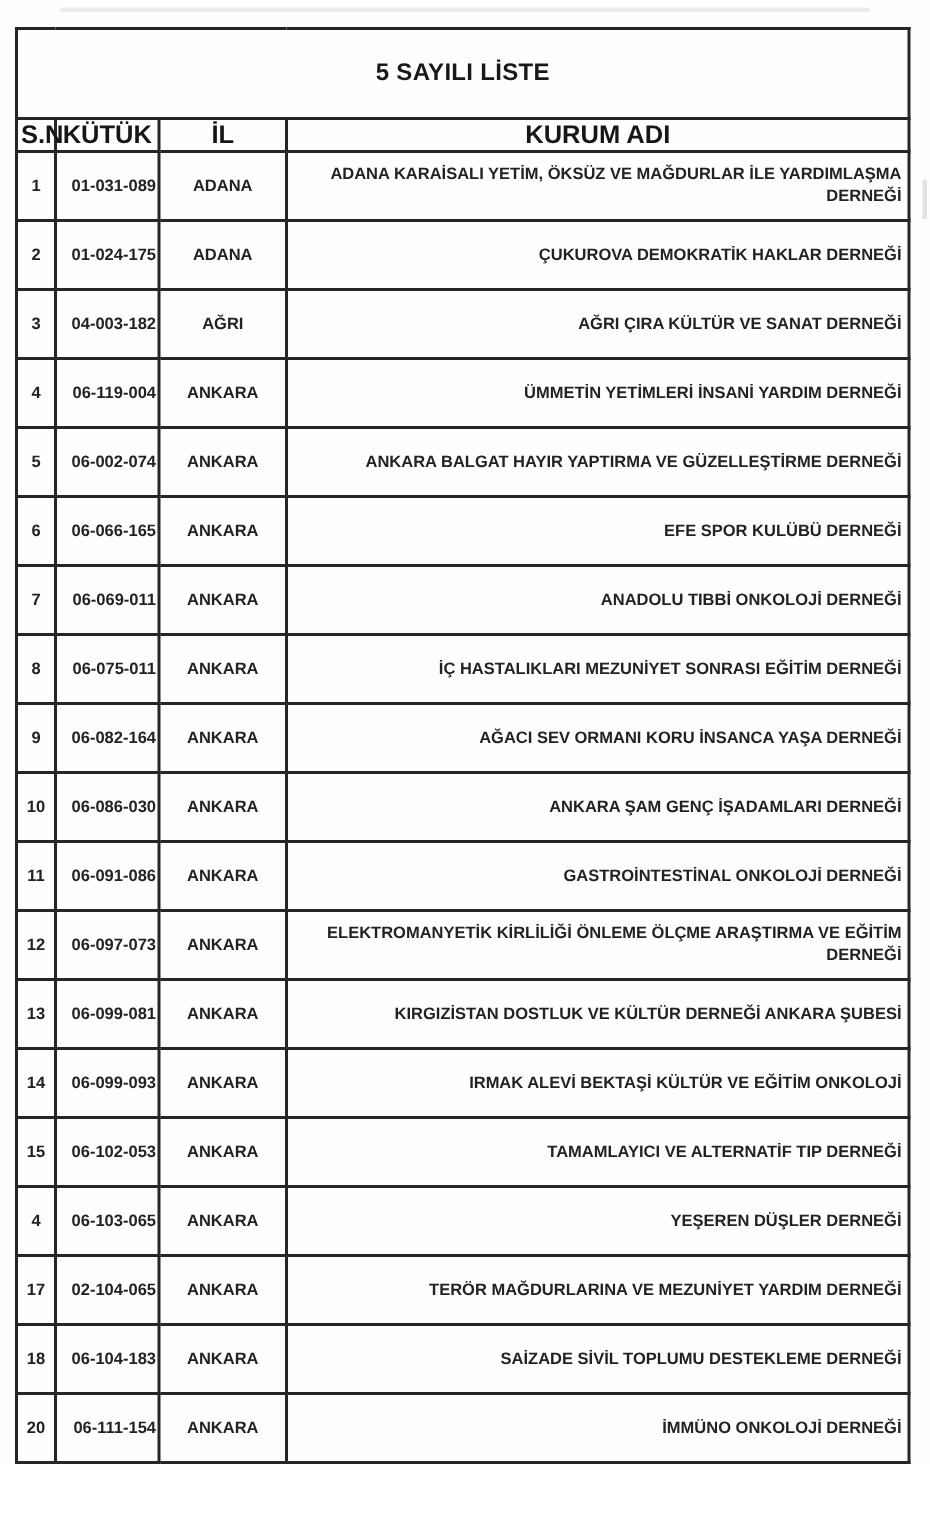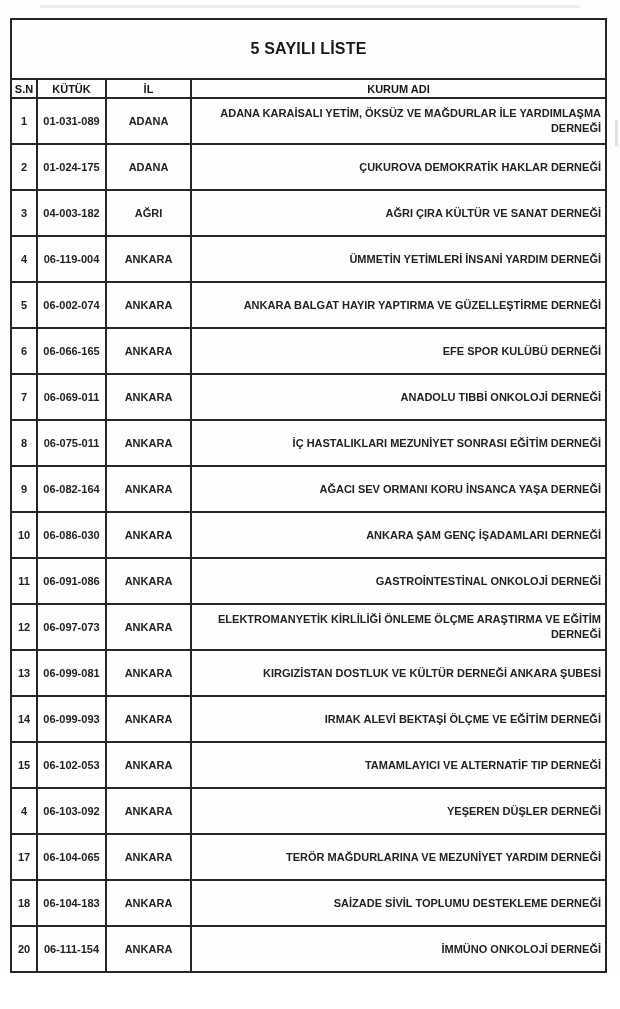--- a/index.html
+++ b/index.html
@@ -55,36 +55,36 @@
     text-align: center;
     vertical-align: middle;
     font-size: 16px;
     font-weight: 700;
     letter-spacing: .2px;
     color: #191919;
   }
   .header-row th {
     height: 17px;
     padding: 0 2px;
-    font-size: 11px;
+    font-size: 17px;
     font-weight: 700;
     text-align: center;
     vertical-align: middle;
     color: #161616;
   }
   tbody td {
     height: 32px;
     font-size: 11px;
     font-weight: 700;
     color: #222222;
     vertical-align: middle;
     line-height: 15px;
   }
   td.cell-sn    { text-align: center; padding: 0 1px; }
-  td.cell-kutuk { text-align: center; padding: 4px 1px; white-space: nowrap; }
+  td.cell-kutuk { text-align: right; padding: 4px 1px; white-space: nowrap; }
   td.cell-il    { text-align: center; padding: 0 4px; }
   td.cell-kurum { text-align: right; padding: 6px 4px 6px 4px; border-radius: 16px; }
 </style>
 </head>
 <body>
 
 <div class="page">
   <div class="scan-artifact-top"></div>
   <div class="scan-artifact-right"></div>
 
@@ -195,40 +195,40 @@
     <td class="cell-sn">13</td>
     <td class="cell-kutuk">06-099-081</td>
     <td class="cell-il">ANKARA</td>
     <td class="cell-kurum">KIRGIZİSTAN DOSTLUK VE KÜLTÜR DERNEĞİ ANKARA ŞUBESİ</td>
   </tr>
 
   <tr>
     <td class="cell-sn">14</td>
     <td class="cell-kutuk">06-099-093</td>
     <td class="cell-il">ANKARA</td>
-    <td class="cell-kurum">IRMAK ALEVİ BEKTAŞİ ÖLÇME VE EĞİTİM DERNEĞİ</td>
+    <td class="cell-kurum">IRMAK ALEVİ BEKTAŞİ KÜLTÜR VE EĞİTİM ONKOLOJİ</td>
   </tr>
 
   <tr>
     <td class="cell-sn">15</td>
     <td class="cell-kutuk">06-102-053</td>
     <td class="cell-il">ANKARA</td>
     <td class="cell-kurum">TAMAMLAYICI VE ALTERNATİF TIP DERNEĞİ</td>
   </tr>
 
   <tr>
     <td class="cell-sn">4</td>
-    <td class="cell-kutuk">06-103-092</td>
+    <td class="cell-kutuk">06-103-065</td>
     <td class="cell-il">ANKARA</td>
     <td class="cell-kurum">YEŞEREN DÜŞLER DERNEĞİ</td>
   </tr>
 
   <tr>
     <td class="cell-sn">17</td>
-    <td class="cell-kutuk">06-104-065</td>
+    <td class="cell-kutuk">02-104-065</td>
     <td class="cell-il">ANKARA</td>
     <td class="cell-kurum">TERÖR MAĞDURLARINA VE MEZUNİYET YARDIM DERNEĞİ</td>
   </tr>
 
   <tr>
     <td class="cell-sn">18</td>
     <td class="cell-kutuk">06-104-183</td>
     <td class="cell-il">ANKARA</td>
     <td class="cell-kurum">SAİZADE SİVİL TOPLUMU DESTEKLEME DERNEĞİ</td>
   </tr>

